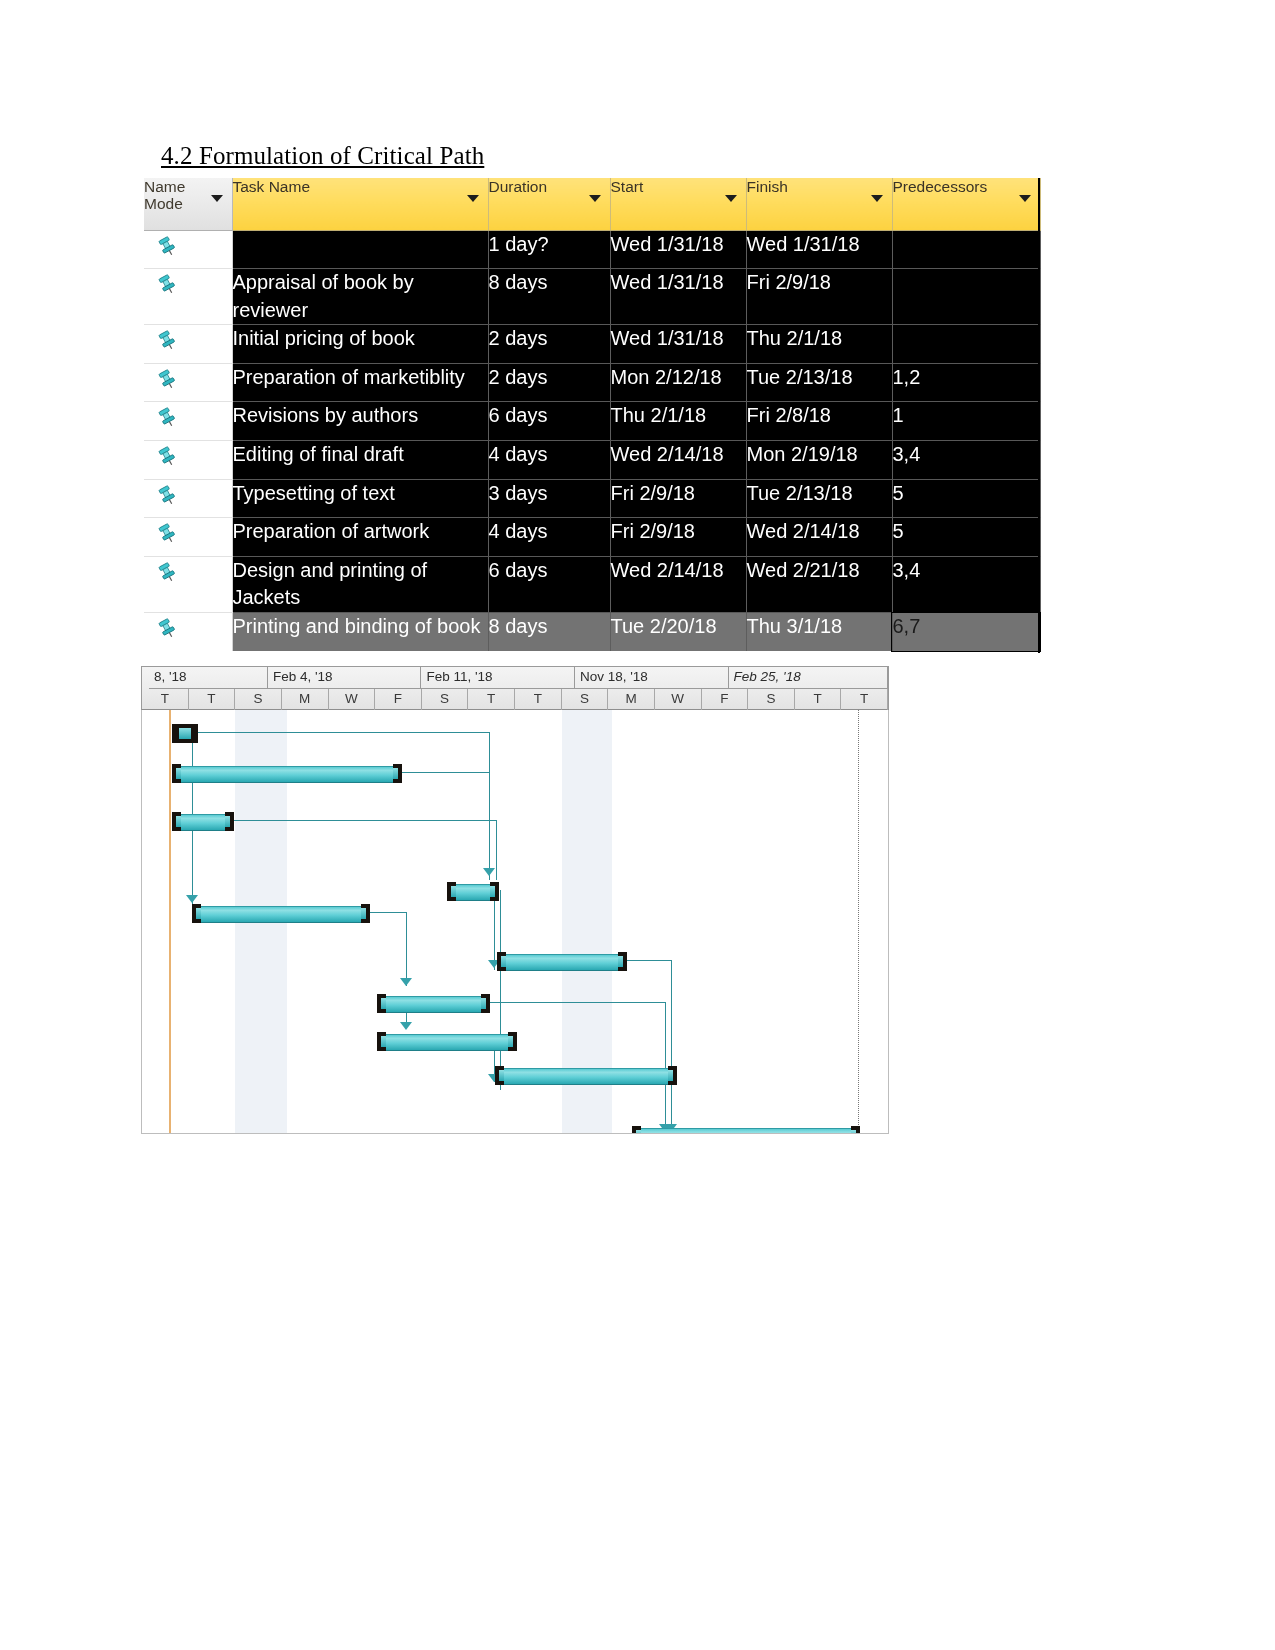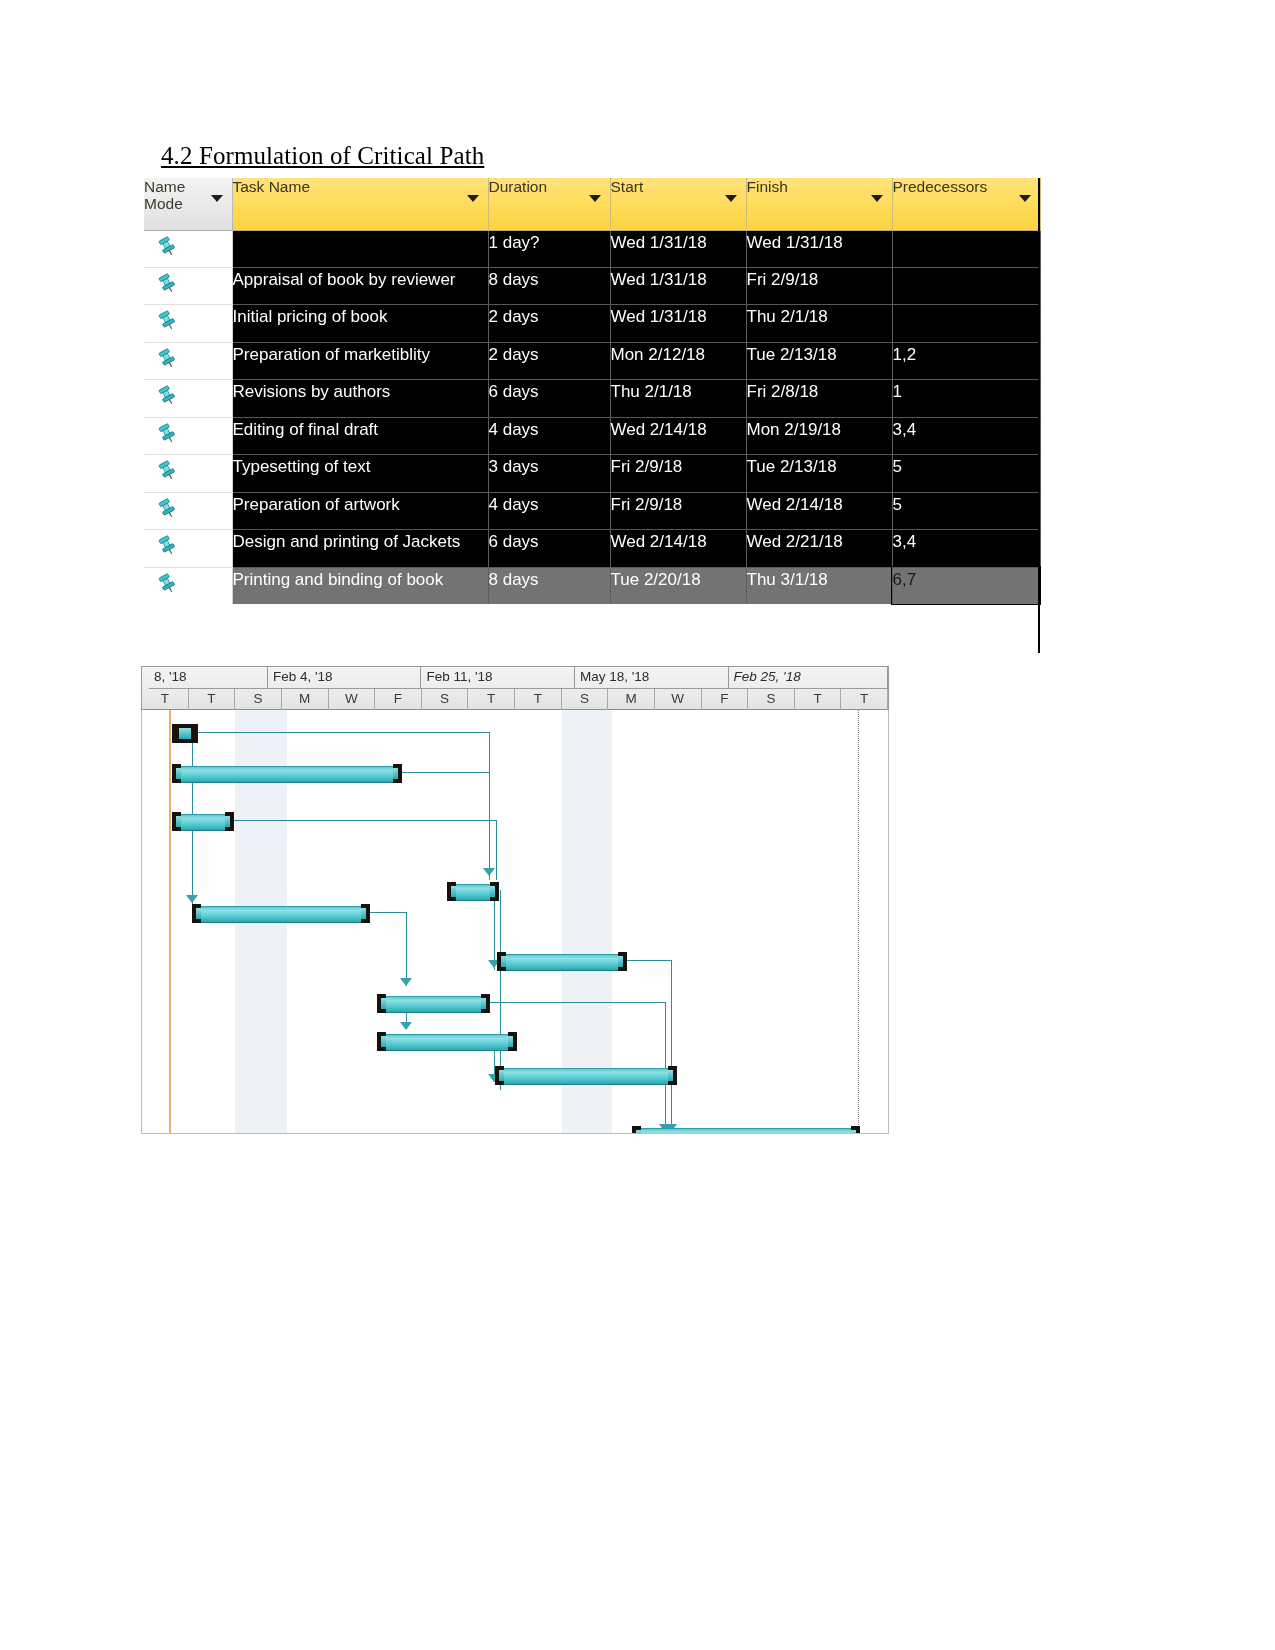--- a/index.html
+++ b/index.html
@@ -87,21 +87,21 @@
   thead th.hdr-grey .hdr-caret { top: 17px; }
 
   tbody td {
     background: #000000;
     color: #ffffff;
     border-right: 1px solid #5d5d5d;
     border-bottom: 1px solid #585858;
     padding: 6px 0 6px 8px;
     box-sizing: border-box;
     line-height: 1.38;
-    font-size: 17px;
+    font-size: 20px;
     white-space: normal;
   }
   tbody td.mode-cell {
     background: #ffffff;
     border-right: 1px solid #d3d3d3;
     border-bottom: 1px solid #e2e2e2;
     text-align: left;
     padding: 4px 0 4px 12px;
   }
   tbody tr.row-selected td {
@@ -468,21 +468,21 @@
     </tbody>
 </table>
 <div class="tbl-edge"></div>
 
 <div class="gantt">
   <div class="gantt-hdr">
     <div class="hdr-weeks">
         <div class="wk" style="width: 120px;">8, '18</div>
         <div class="wk" style="width: 155px;">Feb 4, '18</div>
         <div class="wk" style="width: 155px;">Feb 11, '18</div>
-        <div class="wk" style="width: 155px;">May 18, '18</div>
+        <div class="wk" style="width: 155px;">Nov 18, '18</div>
         <div class="wk" style="width: 161px; font-style: italic;">Feb 25, '18</div>
       </div>
     <div class="hdr-days">
         <div class="dy" style="width: 46.625px;">T</div>
         <div class="dy" style="width: 46.625px;">T</div>
         <div class="dy" style="width: 46.625px;">S</div>
         <div class="dy" style="width: 46.625px;">M</div>
         <div class="dy" style="width: 46.625px;">W</div>
         <div class="dy" style="width: 46.625px;">F</div>
         <div class="dy" style="width: 46.625px;">S</div>

